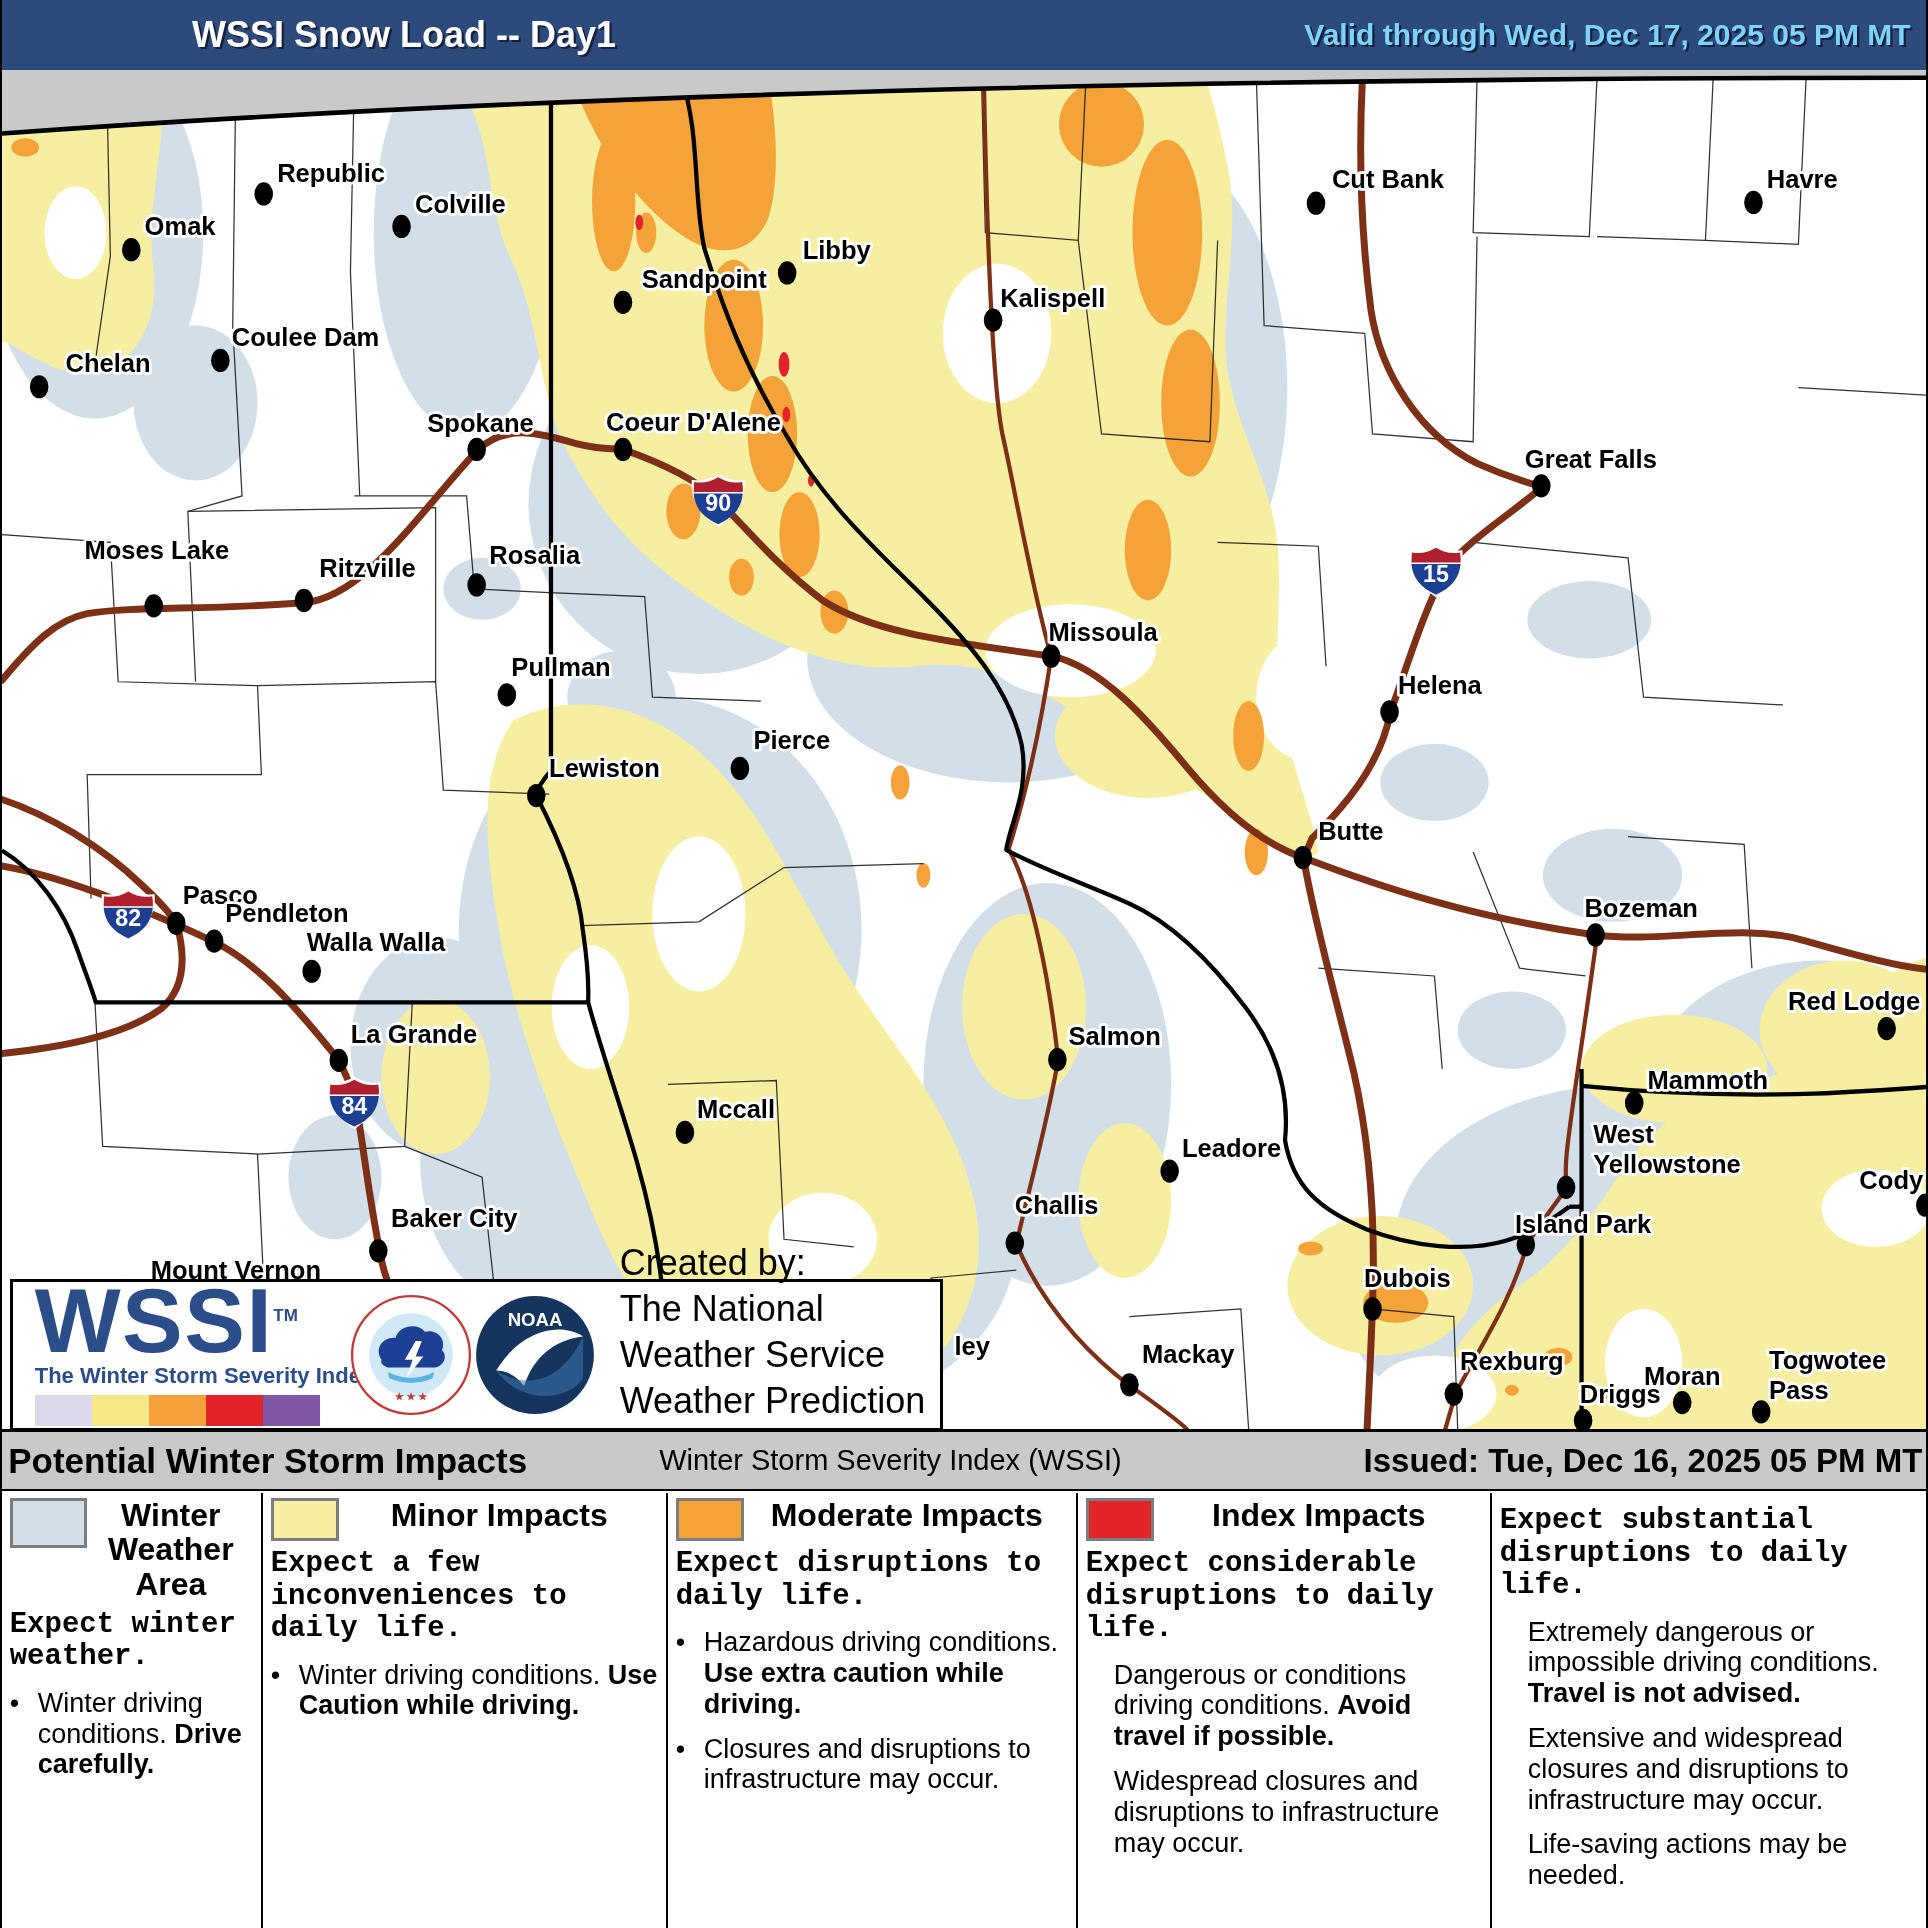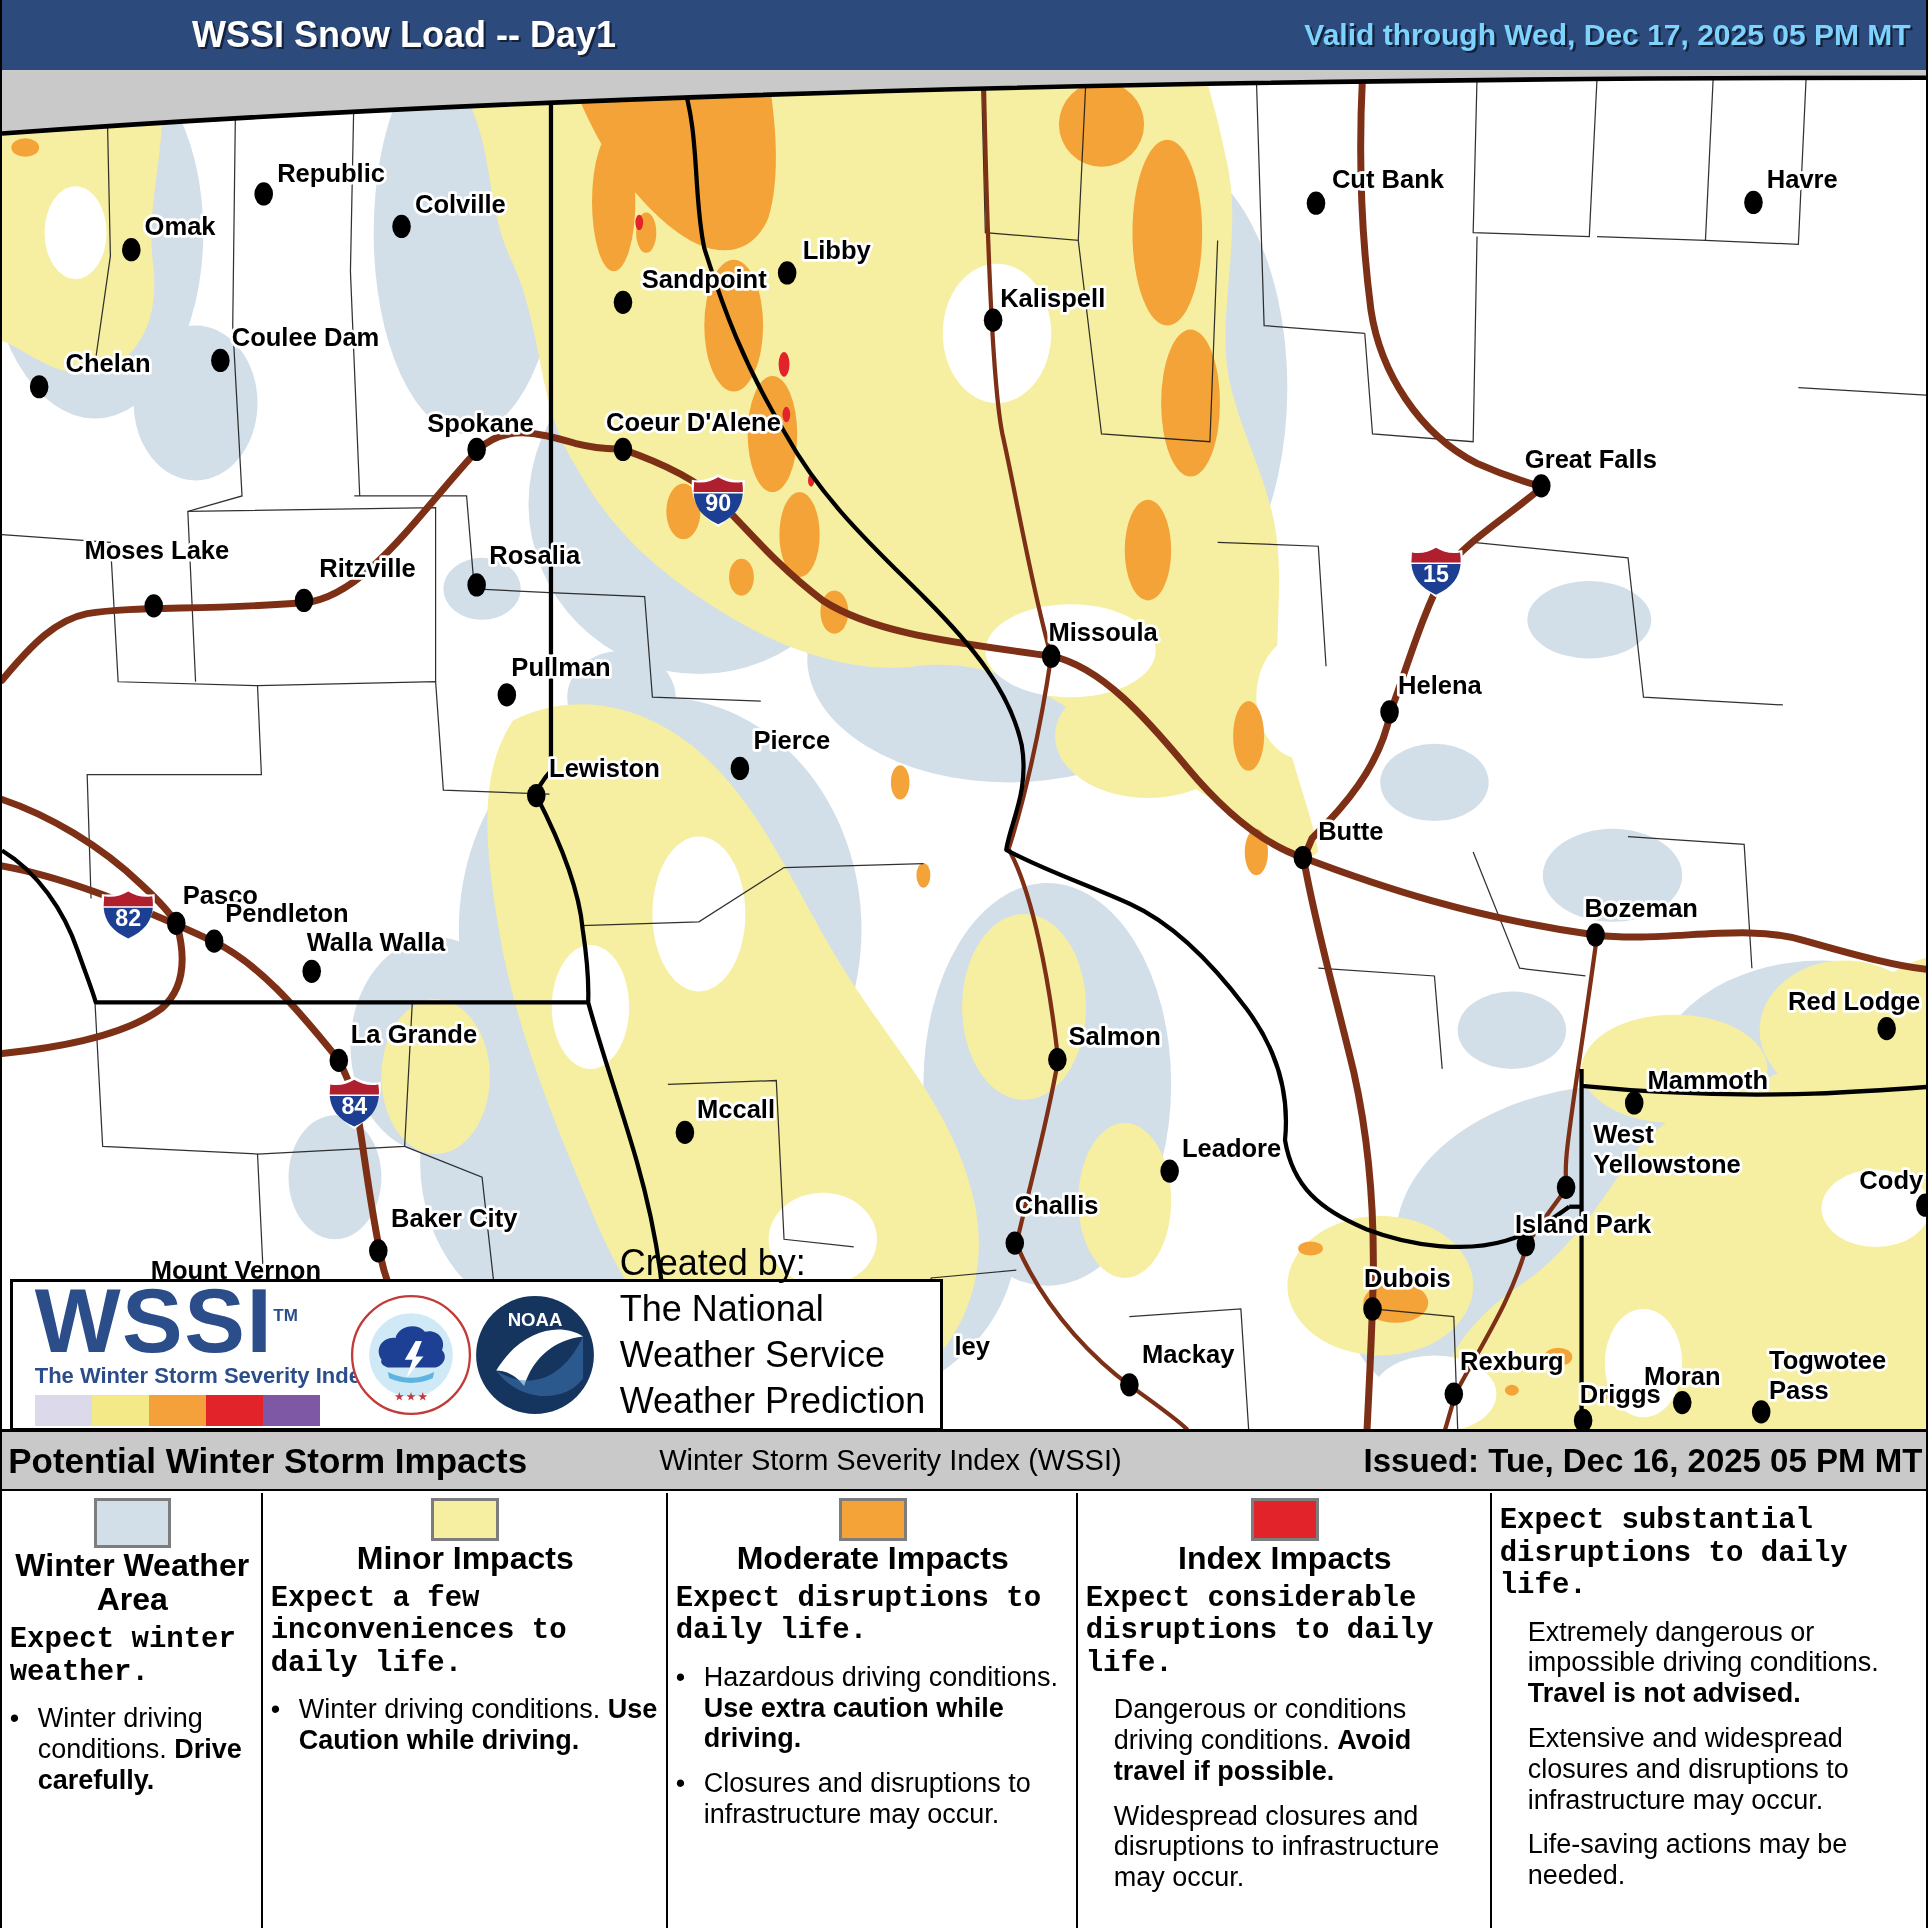--- a/index.html
+++ b/index.html
@@ -41,21 +41,21 @@
            border-top:3.1px solid #000;border-bottom:2.3px solid #000;box-sizing:border-box;
            display:flex;align-items:center;}
   .infobar .l{font-size:35px;font-weight:bold;margin-left:6.2px;}
   .infobar .c{font-size:29px;margin-left:132px;}
   .infobar .r{font-size:33px;font-weight:bold;margin-left:auto;margin-right:7.7px;}
   
   .legend{position:absolute;left:0;top:1493px;width:1928px;height:435px;display:flex;background:#fff;}
   .col{box-sizing:border-box;padding:4.6px 6.2px 0 7.7px;border-right:2.3px solid #000;}
   .col:last-child{border-right:none;}
   .c0{width:261px;}.c1{width:405px;}.c2{width:410px;}.c3{width:414px;}.c4{width:438px;}
-  .swrow{display:flex;align-items:center;flex-direction:column;}
+  .swrow{display:flex;align-items:flex-start;}
   .sw{flex:none;border:3.1px solid #7d7d7d;box-sizing:border-box;}
   .c0 .sw{width:77px;height:50px;}
   .sw2{width:68px;height:43px;}
   .coltitle{font-size:32px;font-weight:bold;line-height:1.08;text-align:center;flex:1;}
   .colhead{font-size:29px;font-weight:bold;line-height:1.12;margin-top:7.7px;font-family:Liberation Mono, monospace;}
   .item{display:flex;font-size:27px;line-height:1.14;margin-top:14px;}
   .item .bullet{width:28px;flex:none;}
   .item .it{flex:1;}
   .b{font-weight:bold;}
 </style>

